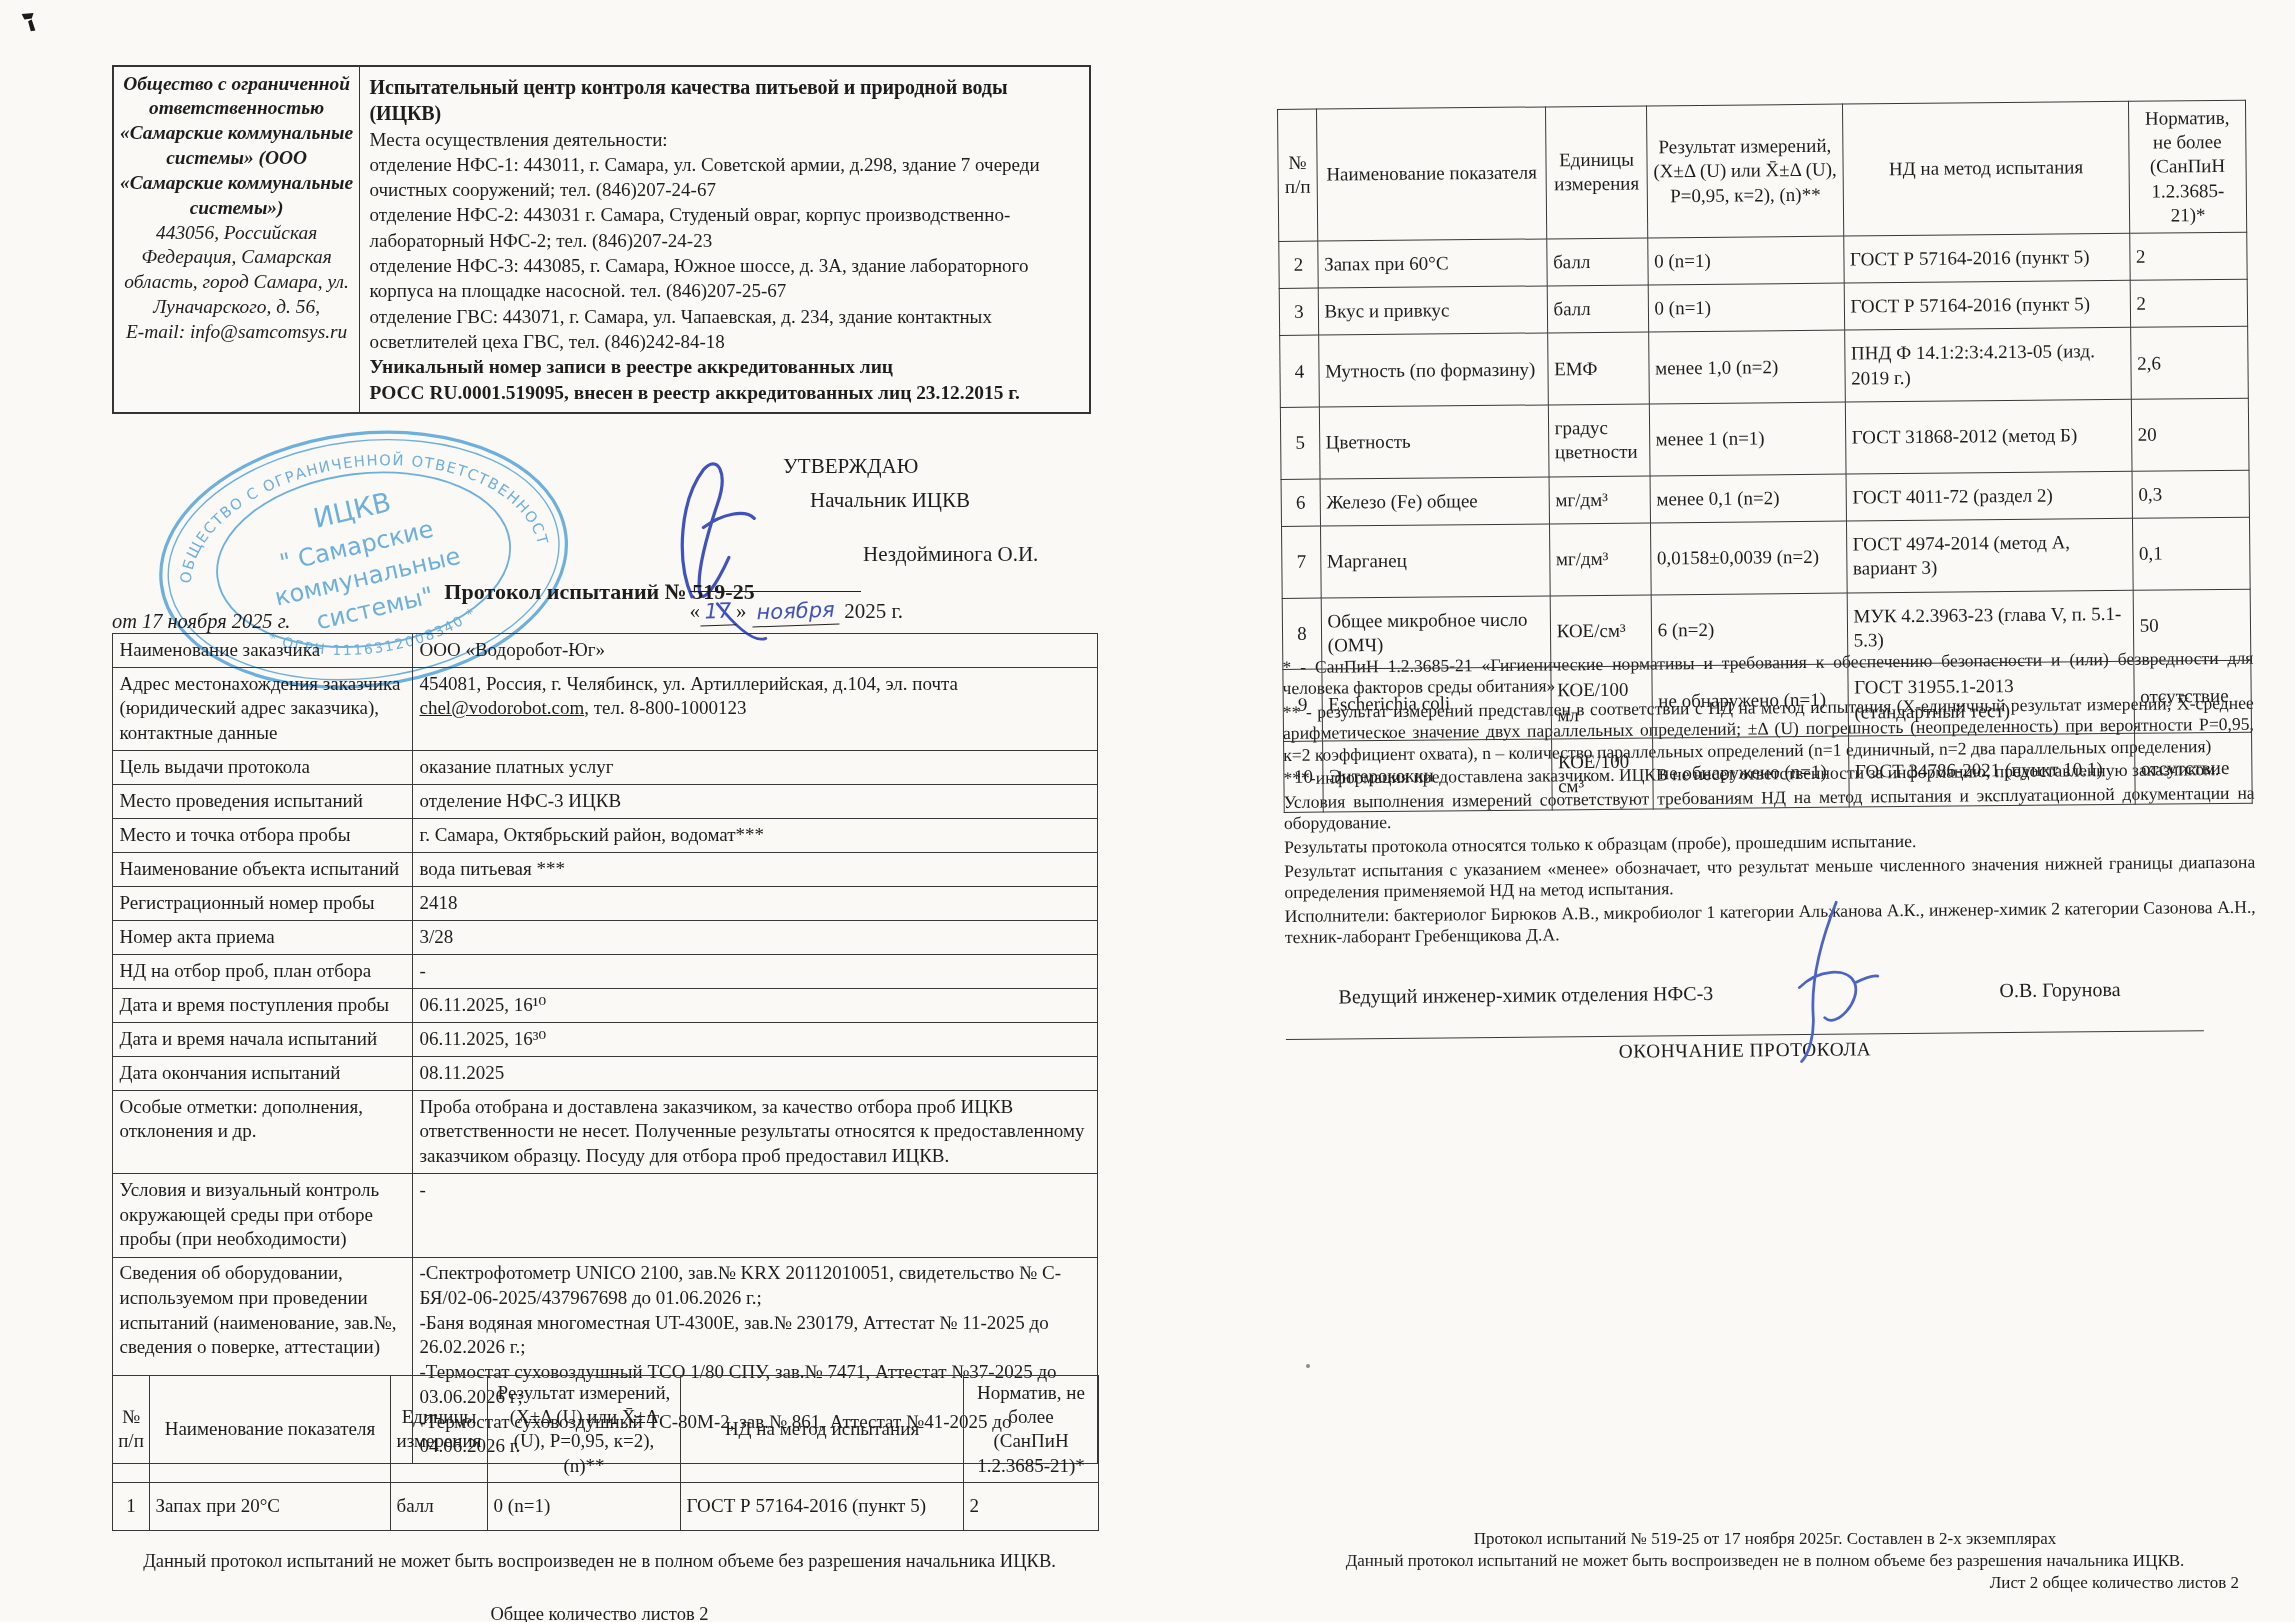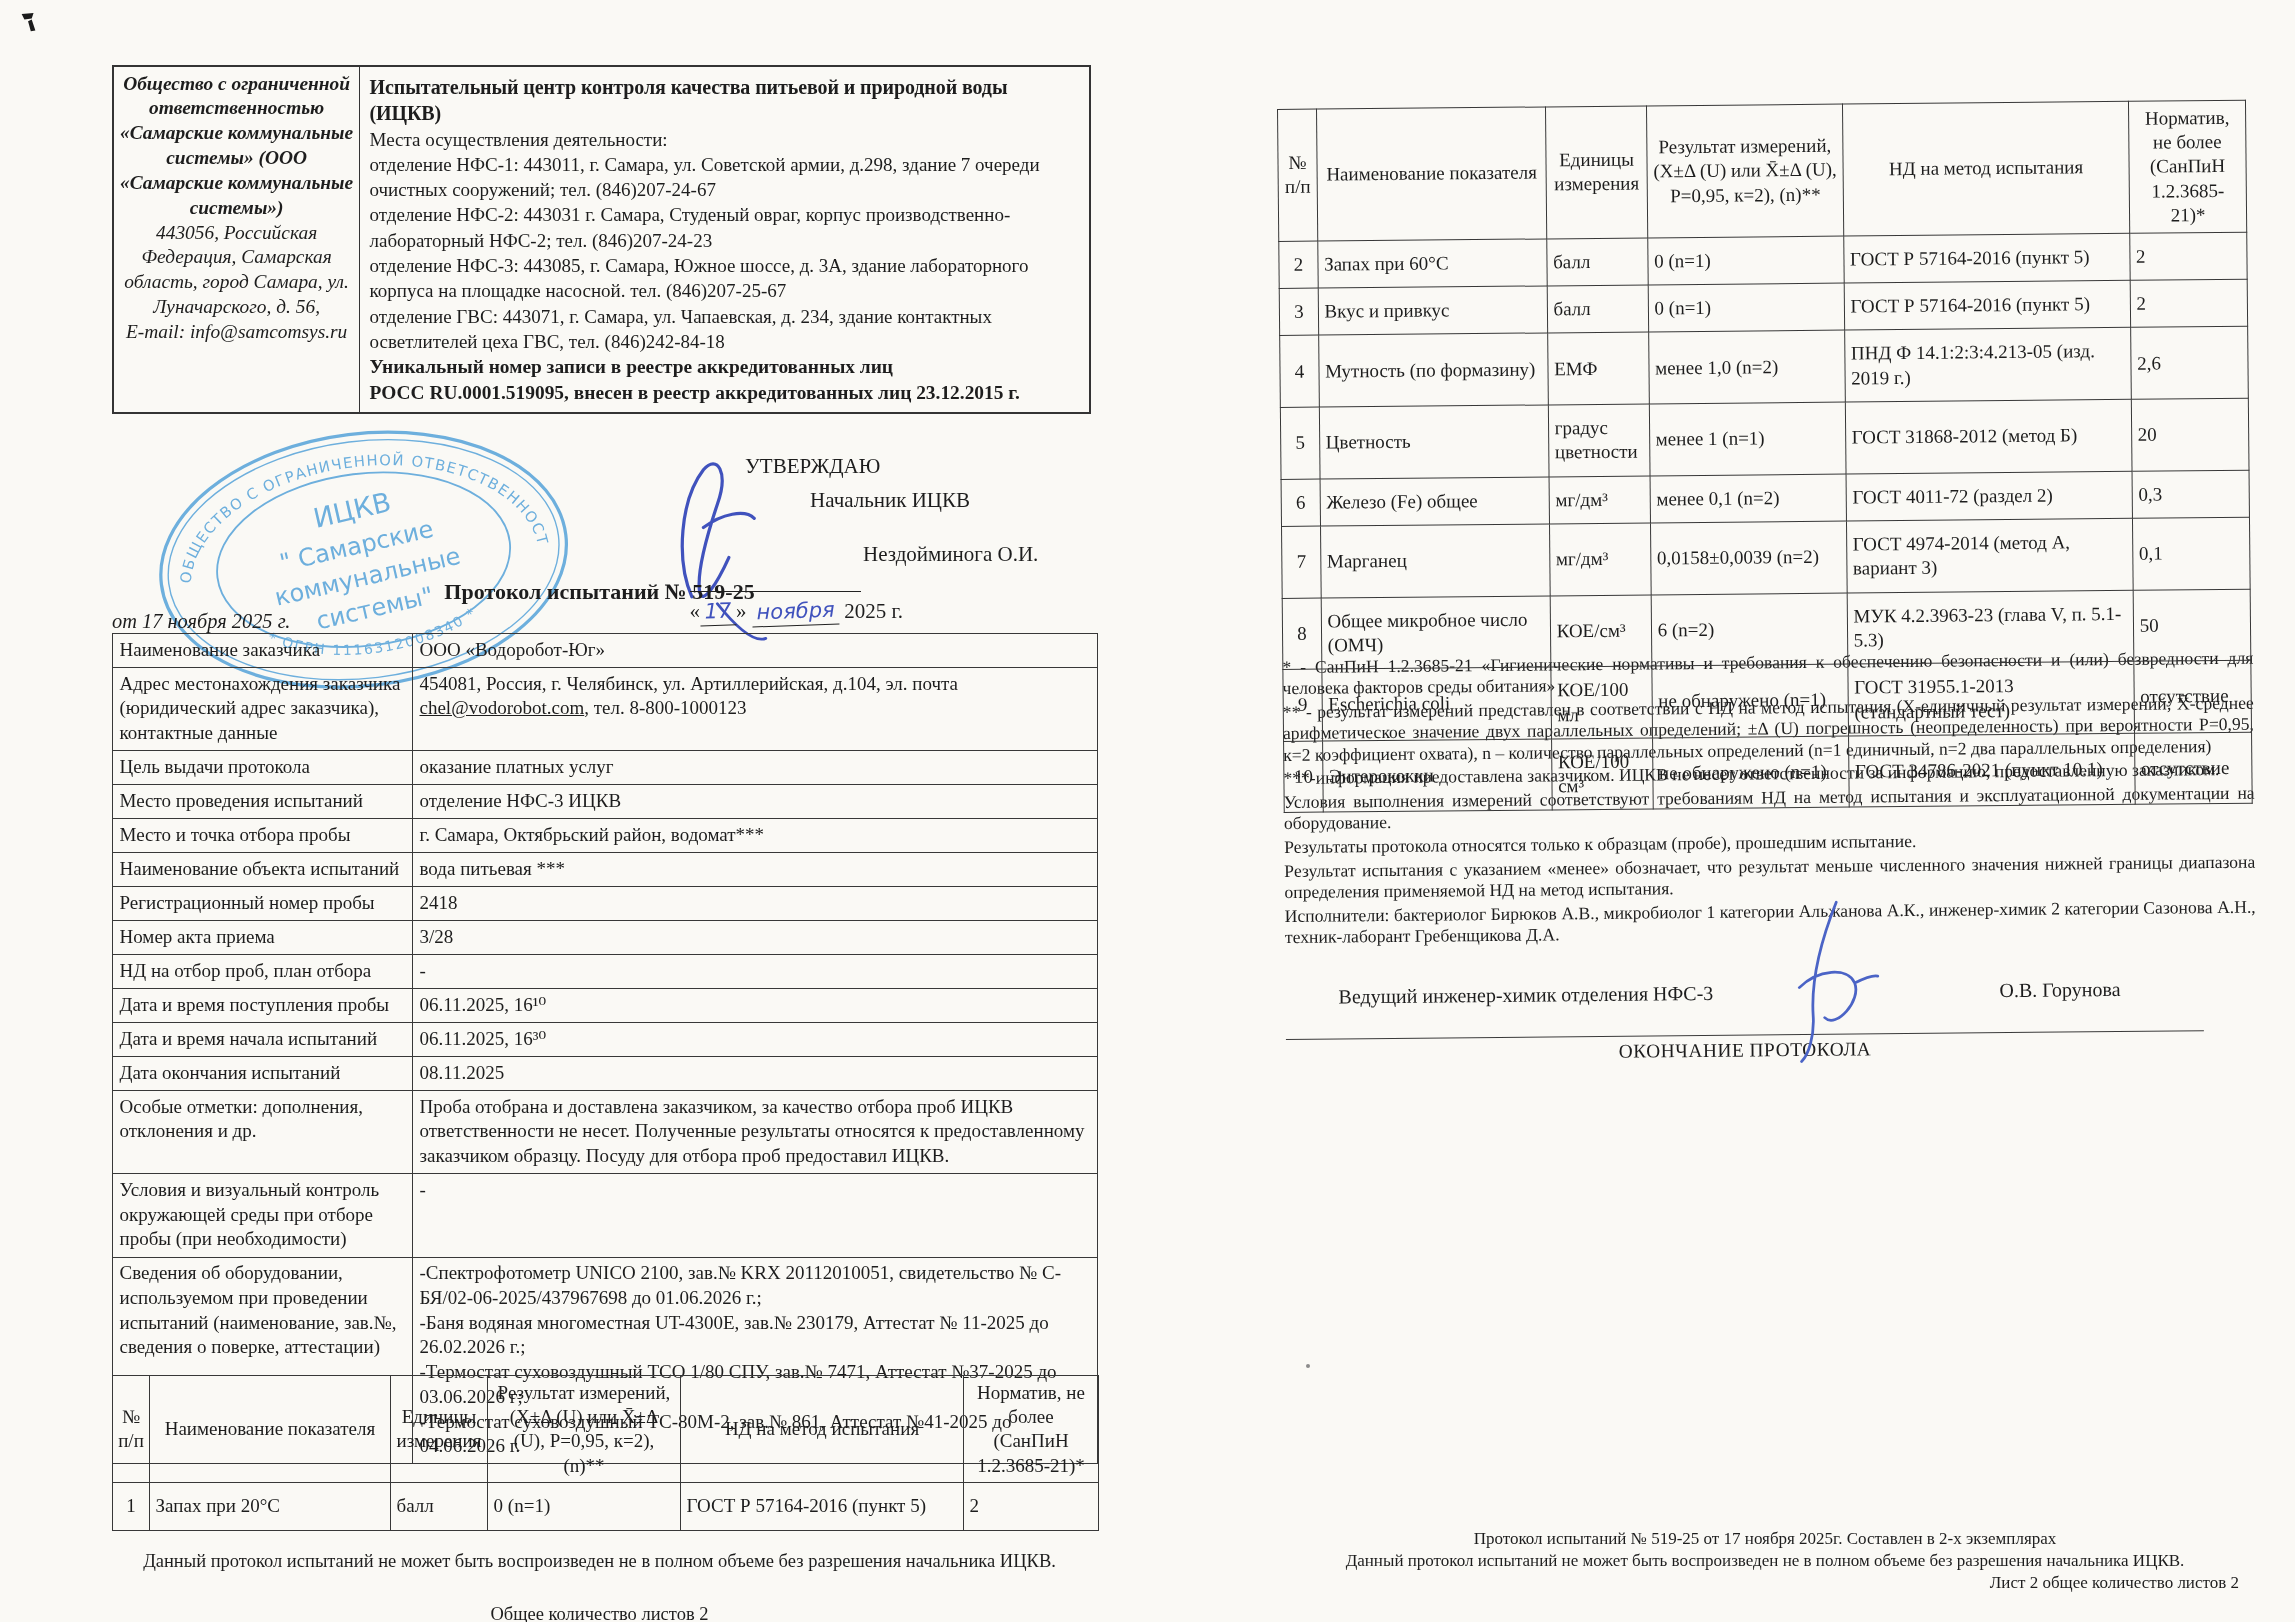--- a/index.html
+++ b/index.html
@@ -15,21 +15,21 @@
   .org-left{width:234px;border-right:1.9px solid #343434;padding:4.6px 5.6px 6.5px;text-align:center;
             font-size:19.4px;line-height:1.28;font-style:italic;}
   .org-left .b{font-weight:bold;}
   .org-right{flex:1;padding:6.5px 9.3px;font-size:19px;line-height:1.33;}
   .org-right .title{font-weight:bold;font-size:20px;letter-spacing:-0.1px;}
   .org-right .reg{font-weight:bold;font-size:19.4px;}
   
   .stamp{left:146px;top:423px;opacity:.88;}
   
   .approve{left:671px;top:453px;width:435px;font-size:21px;line-height:1.25;}
-  .approve .l1{margin-left:74px;}
+  .approve .l1{margin-left:112px;}
   .approve .l2{margin-left:139px;margin-top:7.4px;}
   .approve .l3{margin-left:192px;margin-top:28px;}
   .approve .sigline{width:171px;border-bottom:1.9px solid #222;height:24px;margin-left:18.5px;}
   .approve .dateline{margin-left:18.5px;margin-top:5.6px;font-size:21px;}
   .pen{font-family:"DejaVu Sans",sans-serif;font-style:italic;color:#4052bd;}
   .hand-gap{display:inline-block;border-bottom:1.4px solid #222;padding:0 4.6px 0.9px;transform:rotate(-2deg);}
   
   .doc-title{left:112px;top:579px;width:975px;text-align:center;font-weight:bold;font-size:22px;}
   .doc-date{left:112px;top:610px;width:975px;text-align:left;font-size:20.4px;font-style:italic;}
   

